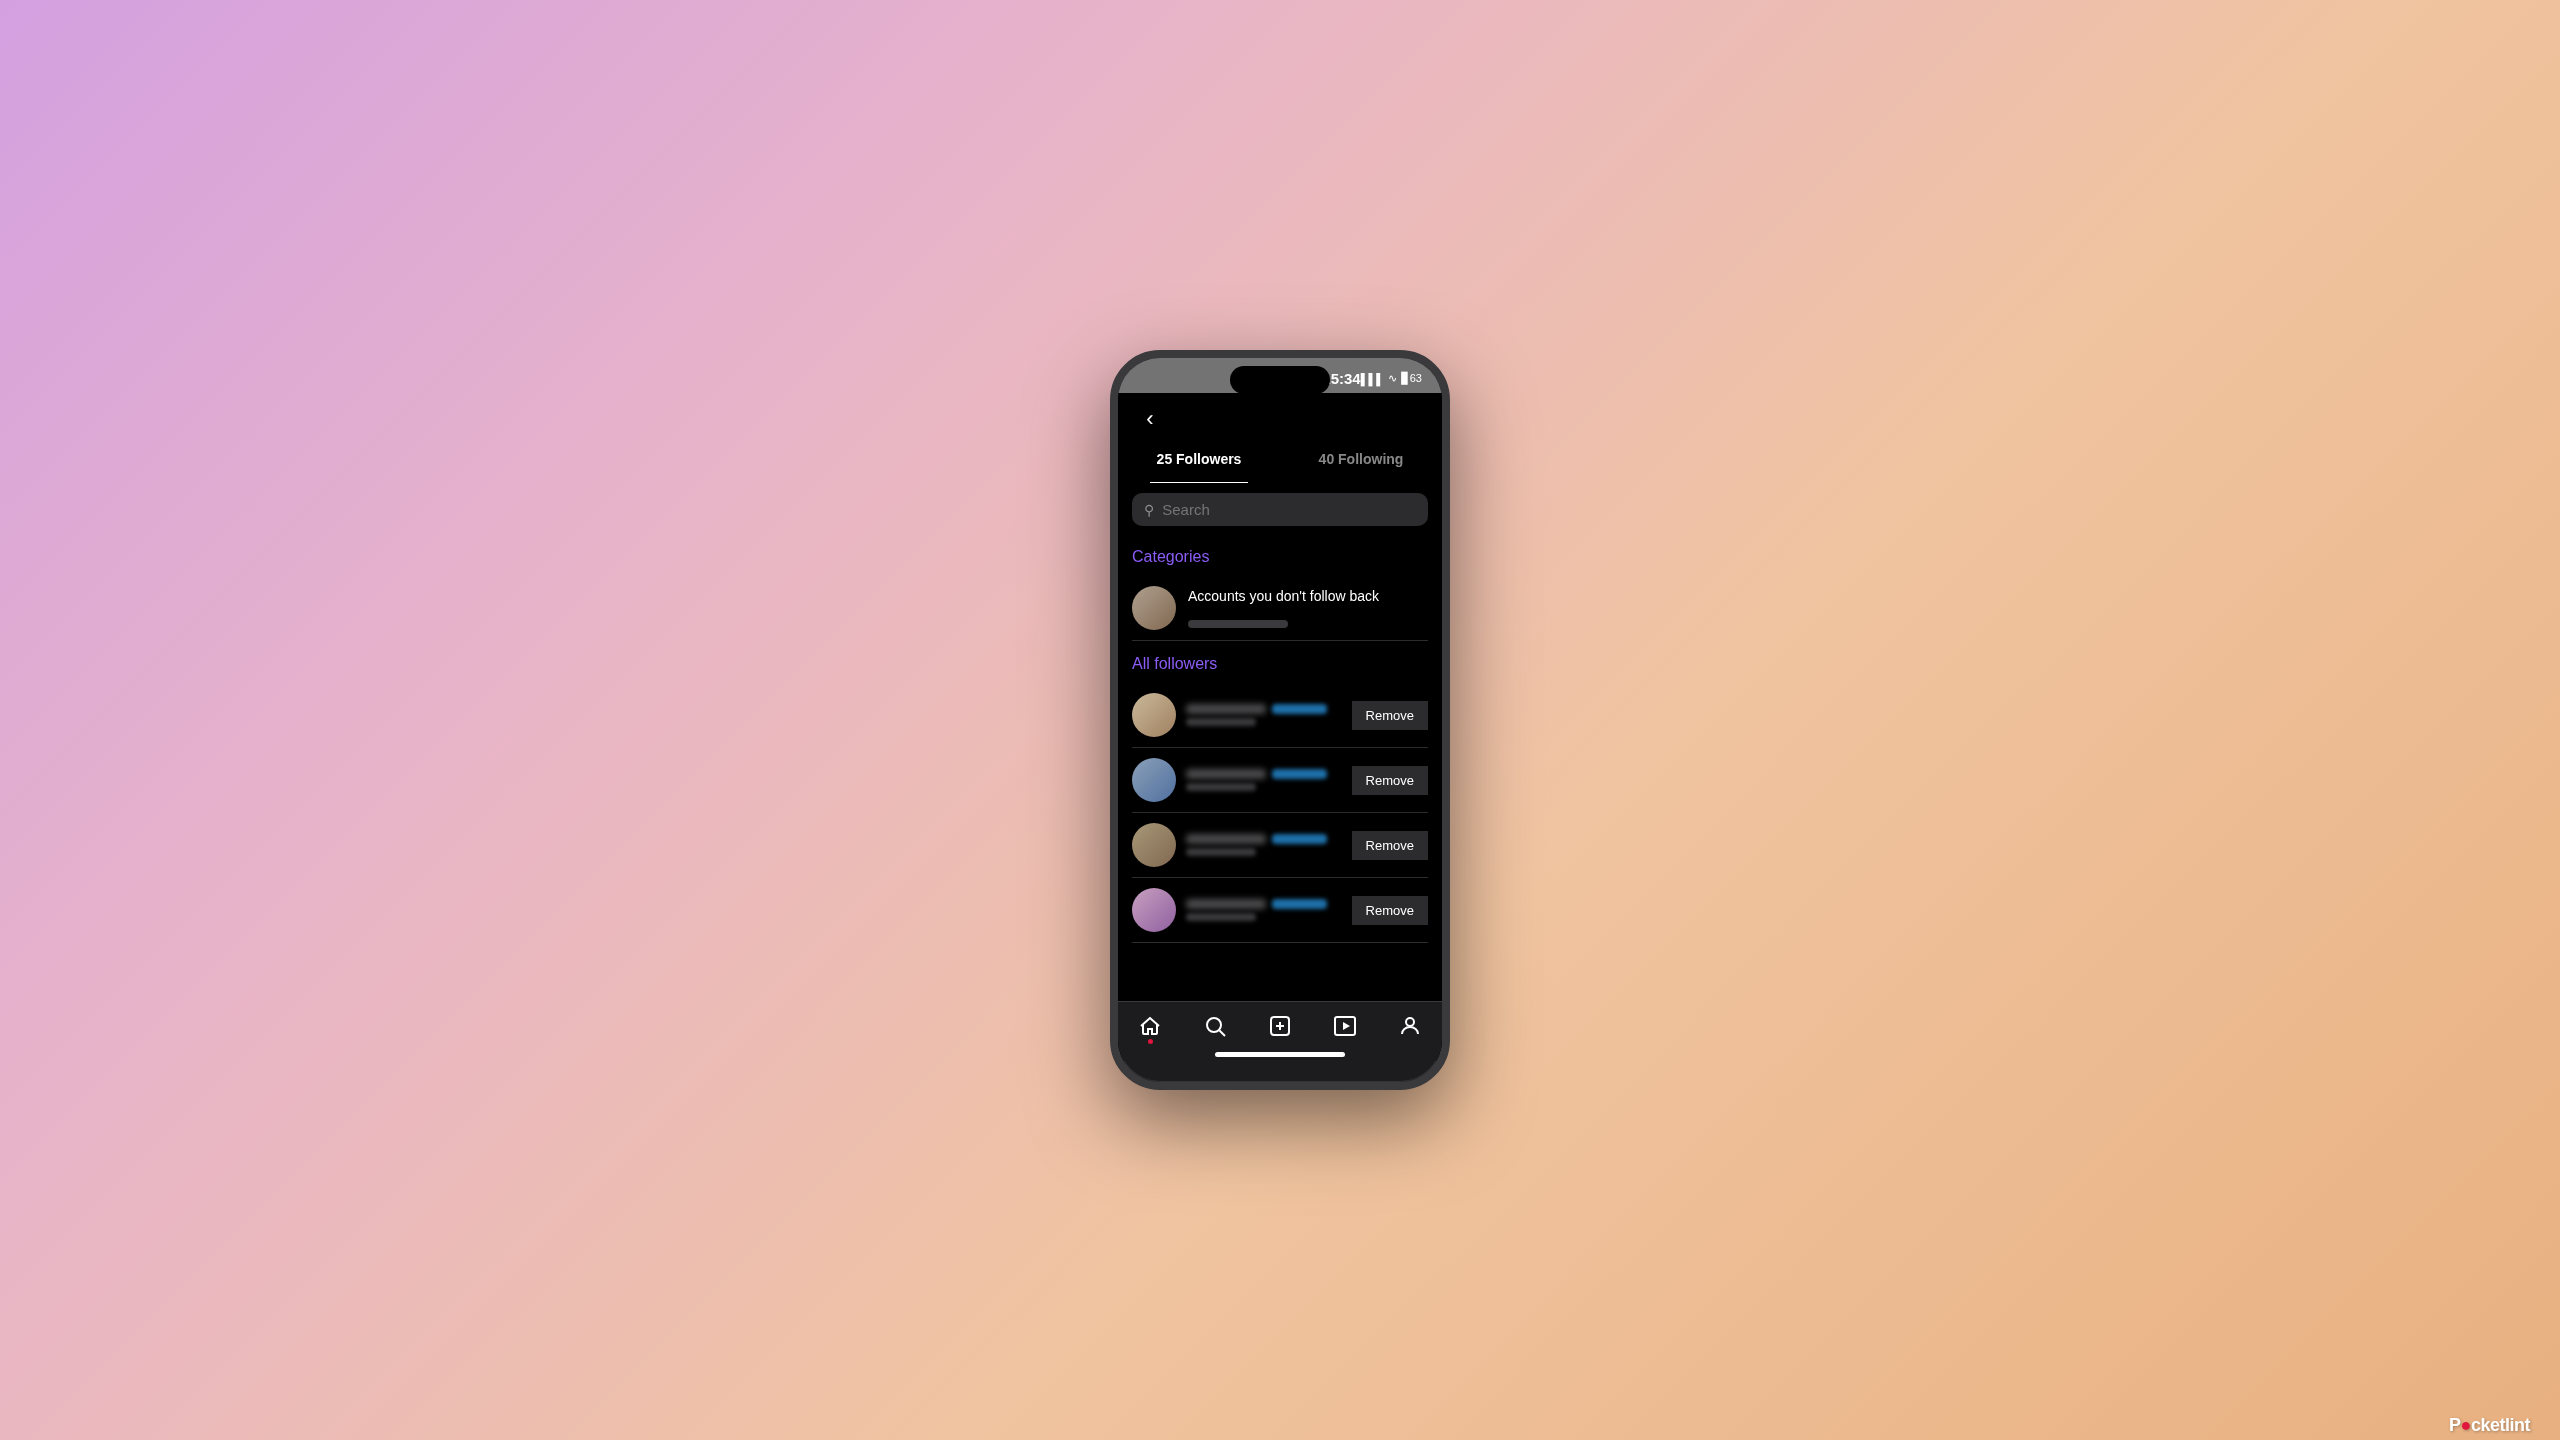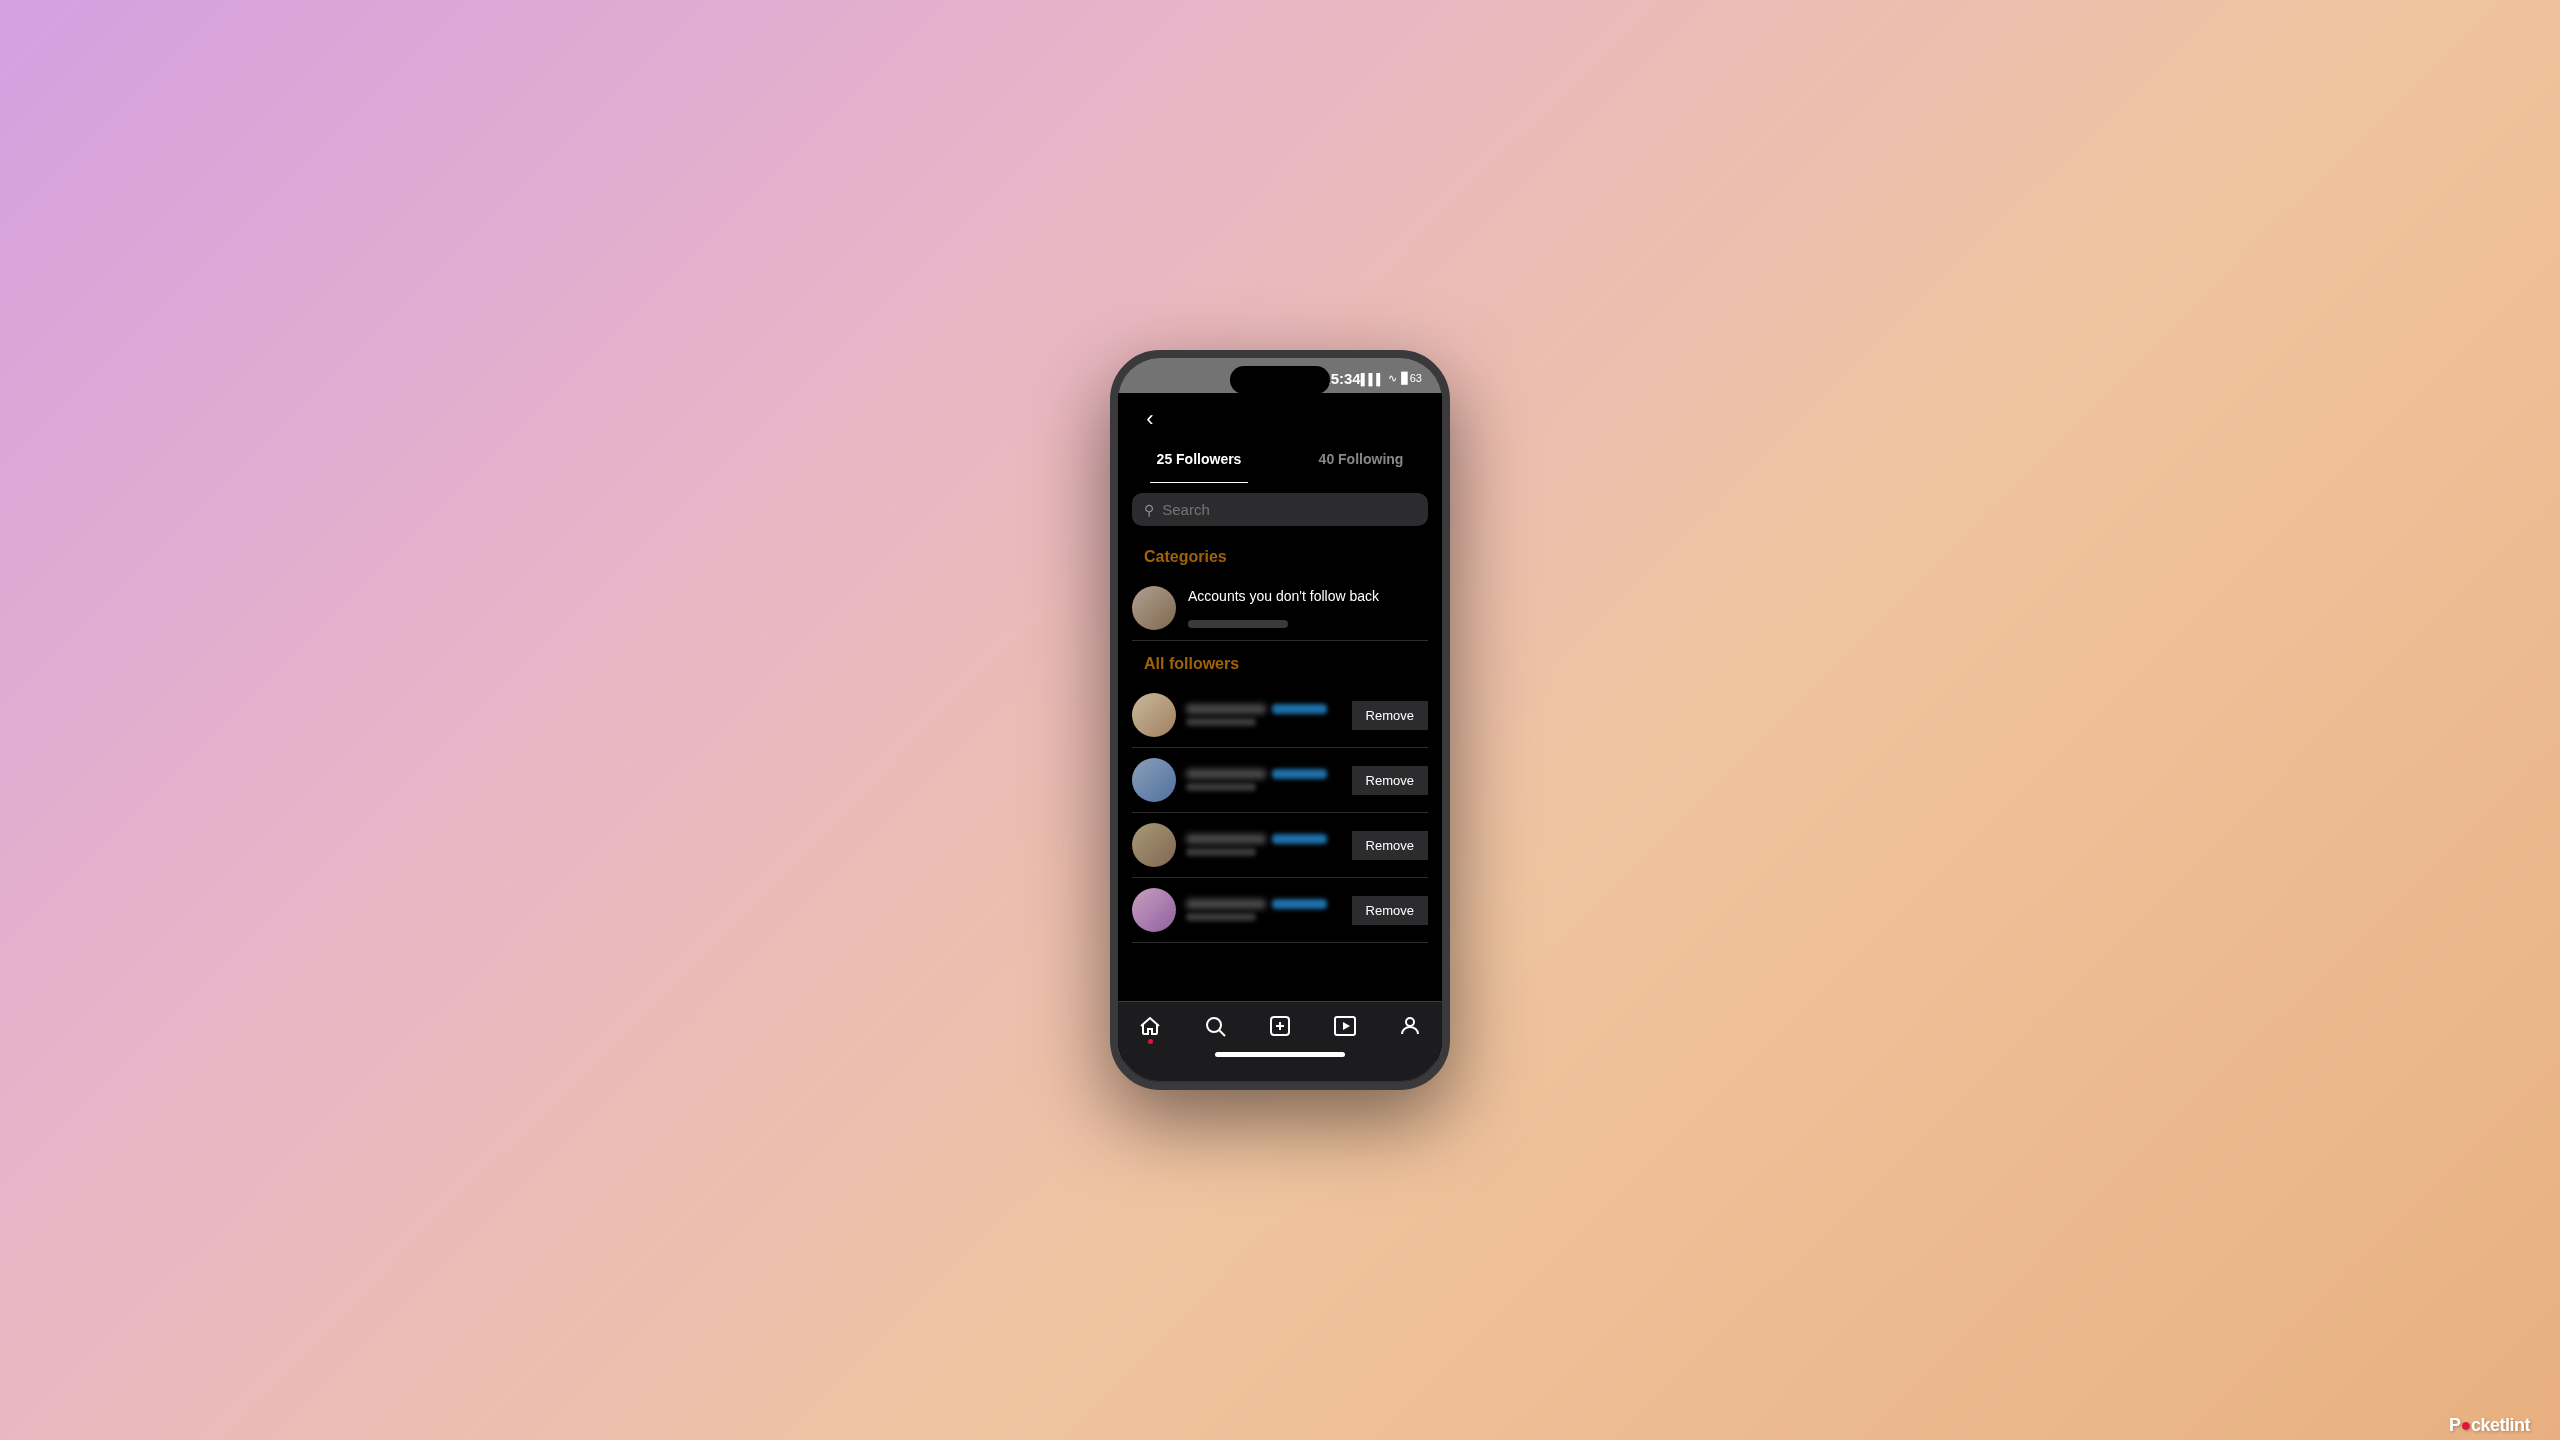--- a/index.html
+++ b/index.html
@@ -156,24 +156,24 @@
       flex: 1;
       overflow-y: auto;
       padding: 0 14px;
       scrollbar-width: none;
     }
 
     .content::-webkit-scrollbar { display: none; }
 
     
     .section-title {
-      color: #a16207;
+      color: #8b5cf6;
       font-size: 16px;
-      font-weight: 700;
-      margin: 14px 12px 10px;
+      font-weight: 400;
+      margin: 14px 0 10px;
     }
 
     
     .category-item {
       display: flex;
       align-items: center;
       gap: 12px;
       padding: 10px 0;
       cursor: pointer;
       border-bottom: 0.5px solid #2c2c2e;

